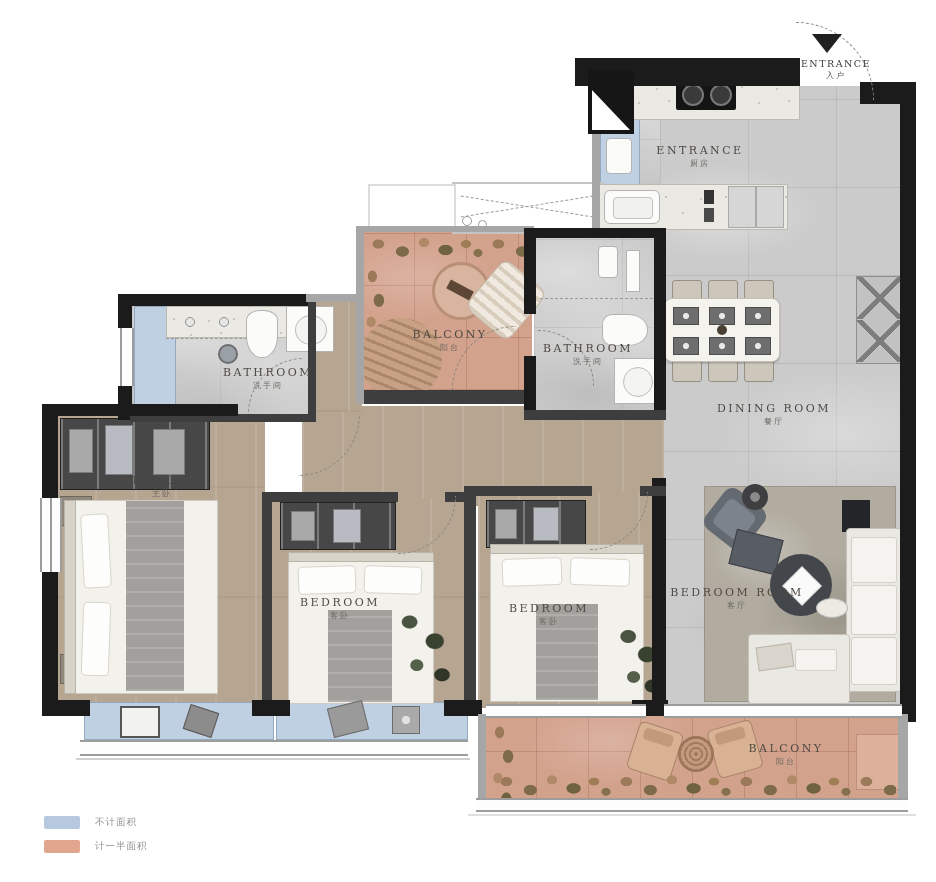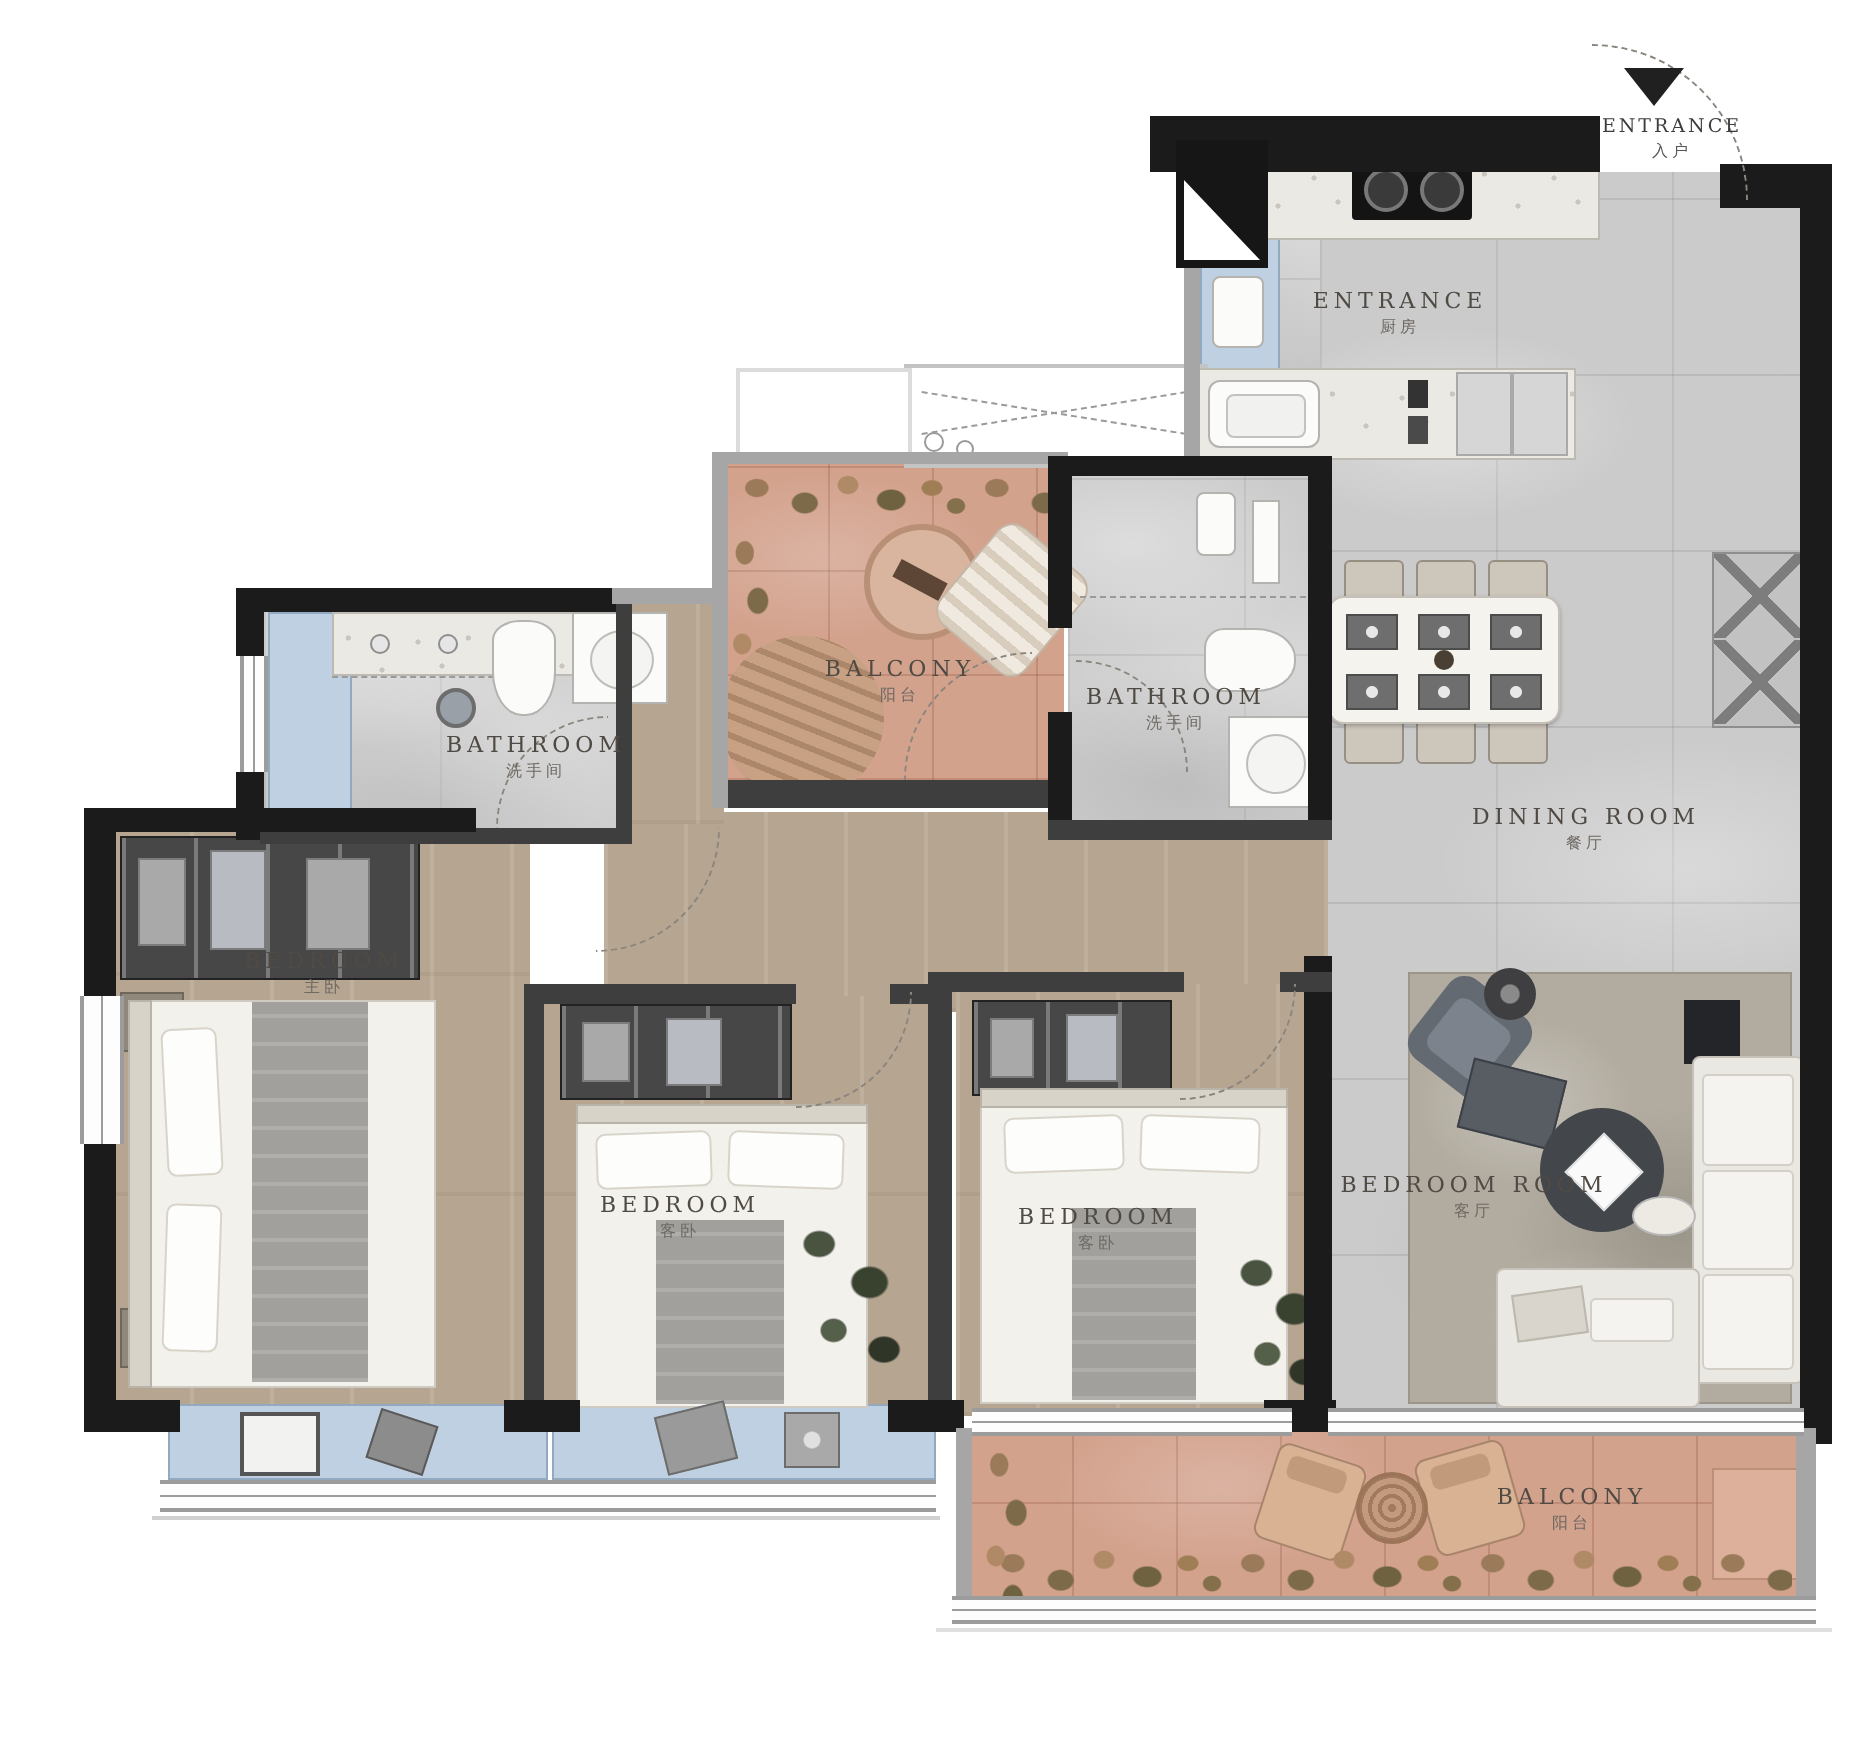--- a/index.html
+++ b/index.html
@@ -334,21 +334,21 @@
     <i style="left:-56px;top:0;width:112px;height:112px;"></i>
   </div>
   <div class="arcbox" style="left:248px;top:358px;width:56px;height:56px;">
     <i style="left:0;top:0;width:112px;height:112px;"></i>
   </div>
 
   <div class="label" style="left:700px;top:144px;">
     <span>ENTRANCE</span>
     <span class="cn">厨房</span>
   </div>
-  <div class="label" style="left:793px;top:402px;">
+  <div class="label" style="left:774px;top:402px;">
     <span>DINING ROOM</span>
     <span class="cn">餐厅</span>
   </div>
   <div class="label" style="left:737px;top:586px;">
     <span>BEDROOM ROOM</span>
     <span class="cn">客厅</span>
   </div>
   <div class="label" style="left:268px;top:366px;">
     <span>BATHROOM</span>
     <span class="cn">洗手间</span>
@@ -371,14 +371,24 @@
   </div>
   <div class="label" style="left:450px;top:328px;">
     <span>BALCONY</span>
     <span class="cn">阳台</span>
   </div>
   <div class="label" style="left:786px;top:742px;">
     <span>BALCONY</span>
     <span class="cn">阳台</span>
   </div>
 
+  <div class="legend">
+    <div class="legend-row">
+      <span class="swatch" style="background: rgb(183, 201, 222);"></span>
+      <span class="legend-text">不计面积</span>
+    </div>
+    <div class="legend-row">
+      <span class="swatch" style="background: rgb(226, 166, 142);"></span>
+      <span class="legend-text">计一半面积</span>
+    </div>
+  </div>
 
 </div>
 
 </body></html>

